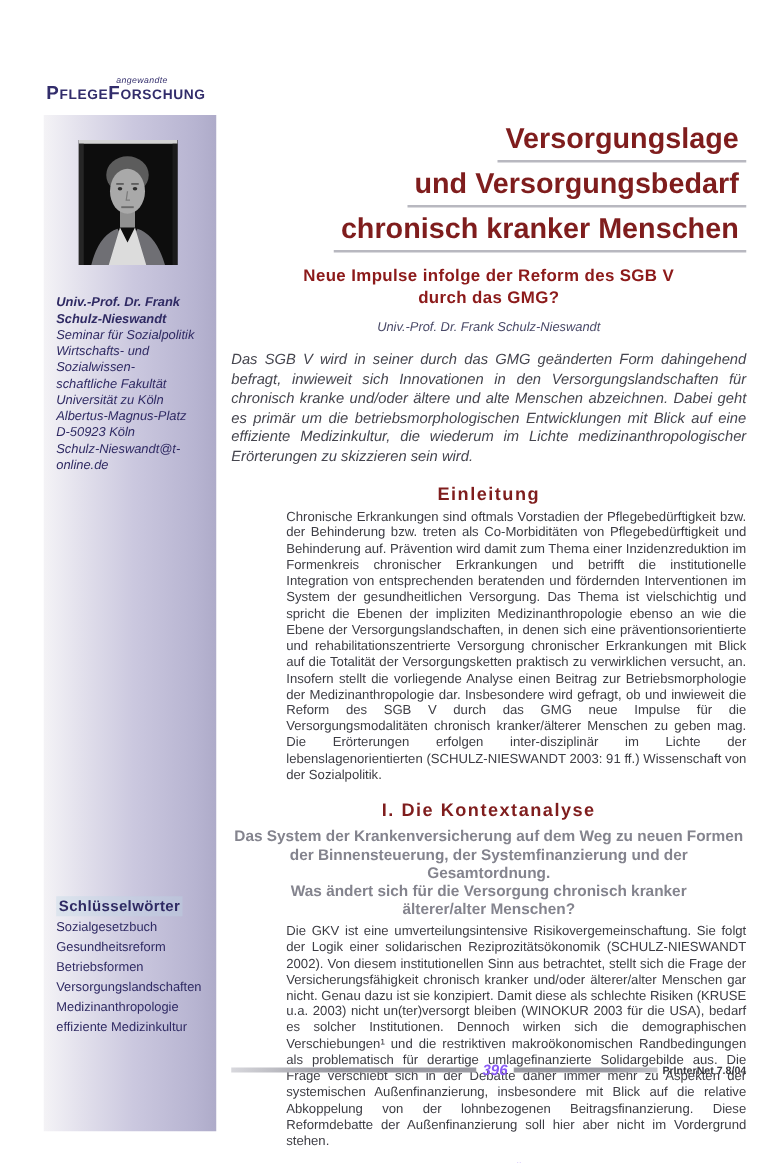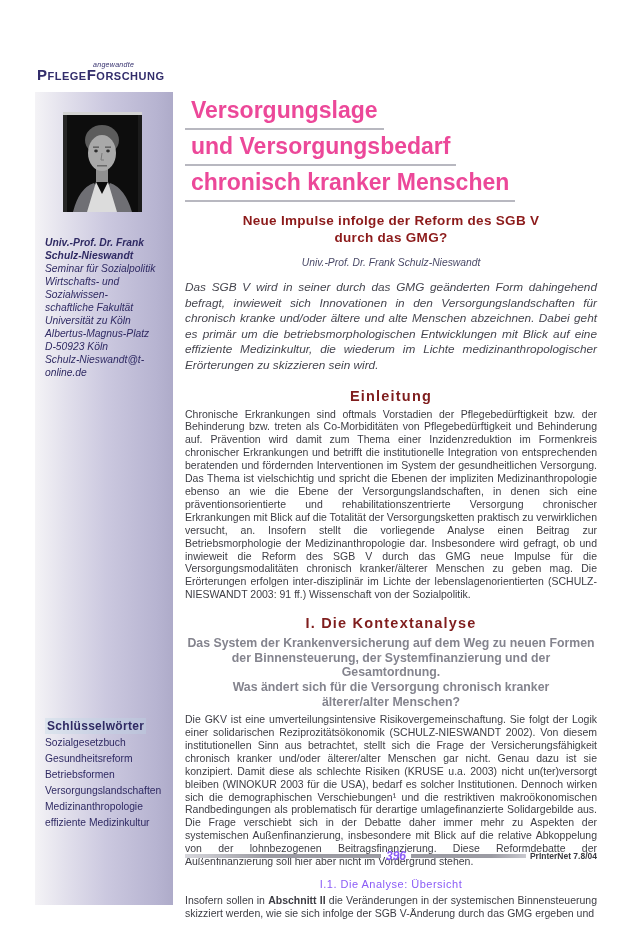--- a/index.html
+++ b/index.html
@@ -36,21 +36,21 @@
   .keywords-heading {
     font-weight: bold; font-size: 12px; letter-spacing: 0.3px;
     background: rgba(190, 214, 228, 0.35); display: inline-block; padding: 1px 2px;
   }
   .keyword { font-size: 10.3px; line-height: 15.5px; margin-top: 0.5px; }
   .keyword:first-of-type { margin-top: 20px; }
 
   
   .main { position: absolute; left: 185px; top: 92px; width: 412px; height: 813px; }
 
-  .title { text-align: left; font-size: 23px; line-height: 33px; color: #ec4899; font-weight: bold; margin-top: 2px; }
+  .title { text-align: right; font-size: 23px; line-height: 33px; color: #7f1d1d; font-weight: bold; margin-top: 2px; }
   .title-line { display: block; }
   .tl {
     display: inline-block; border-bottom: 2px solid #b8b8c0; padding: 0 6px 1px 6px;
   }
 
   .subtitle-red {
     margin-top: 11px; text-align: center; font-weight: bold; font-size: 13.5px;
     line-height: 16.5px; color: #8c1a1a; letter-spacing: 0.3px;
   }
   .subtitle-gray {
@@ -63,21 +63,21 @@
   .abstract {
     margin-top: 12px; font-style: italic; font-size: 11.8px; line-height: 15.6px;
     text-align: justify; color: #45454e;
   }
 
   .section-heading {
     margin-top: 14px; text-align: center; font-weight: bold; font-size: 14.5px;
     letter-spacing: 1.2px; color: #7f1d1d;
   }
   .body-par {
-    margin-top: 4px; font-size: 10.5px; line-height: 12.9px; text-align: justify; color: #3d3d44;
+    margin-top: 4px; font-size: 10.5px; line-height: 12.9px; text-align: justify; color: #3d3d44; margin-left: 44px;
   }
   .sub-gray {
     margin-top: 5px; text-align: center; font-size: 12.3px; line-height: 14.6px;
     color: #84848e; font-weight: bold;
   }
   .subsub-heading {
     margin-top: 10px; text-align: center; font-size: 11px; color: #8b5cf6; letter-spacing: 0.5px;
   }
 
   

